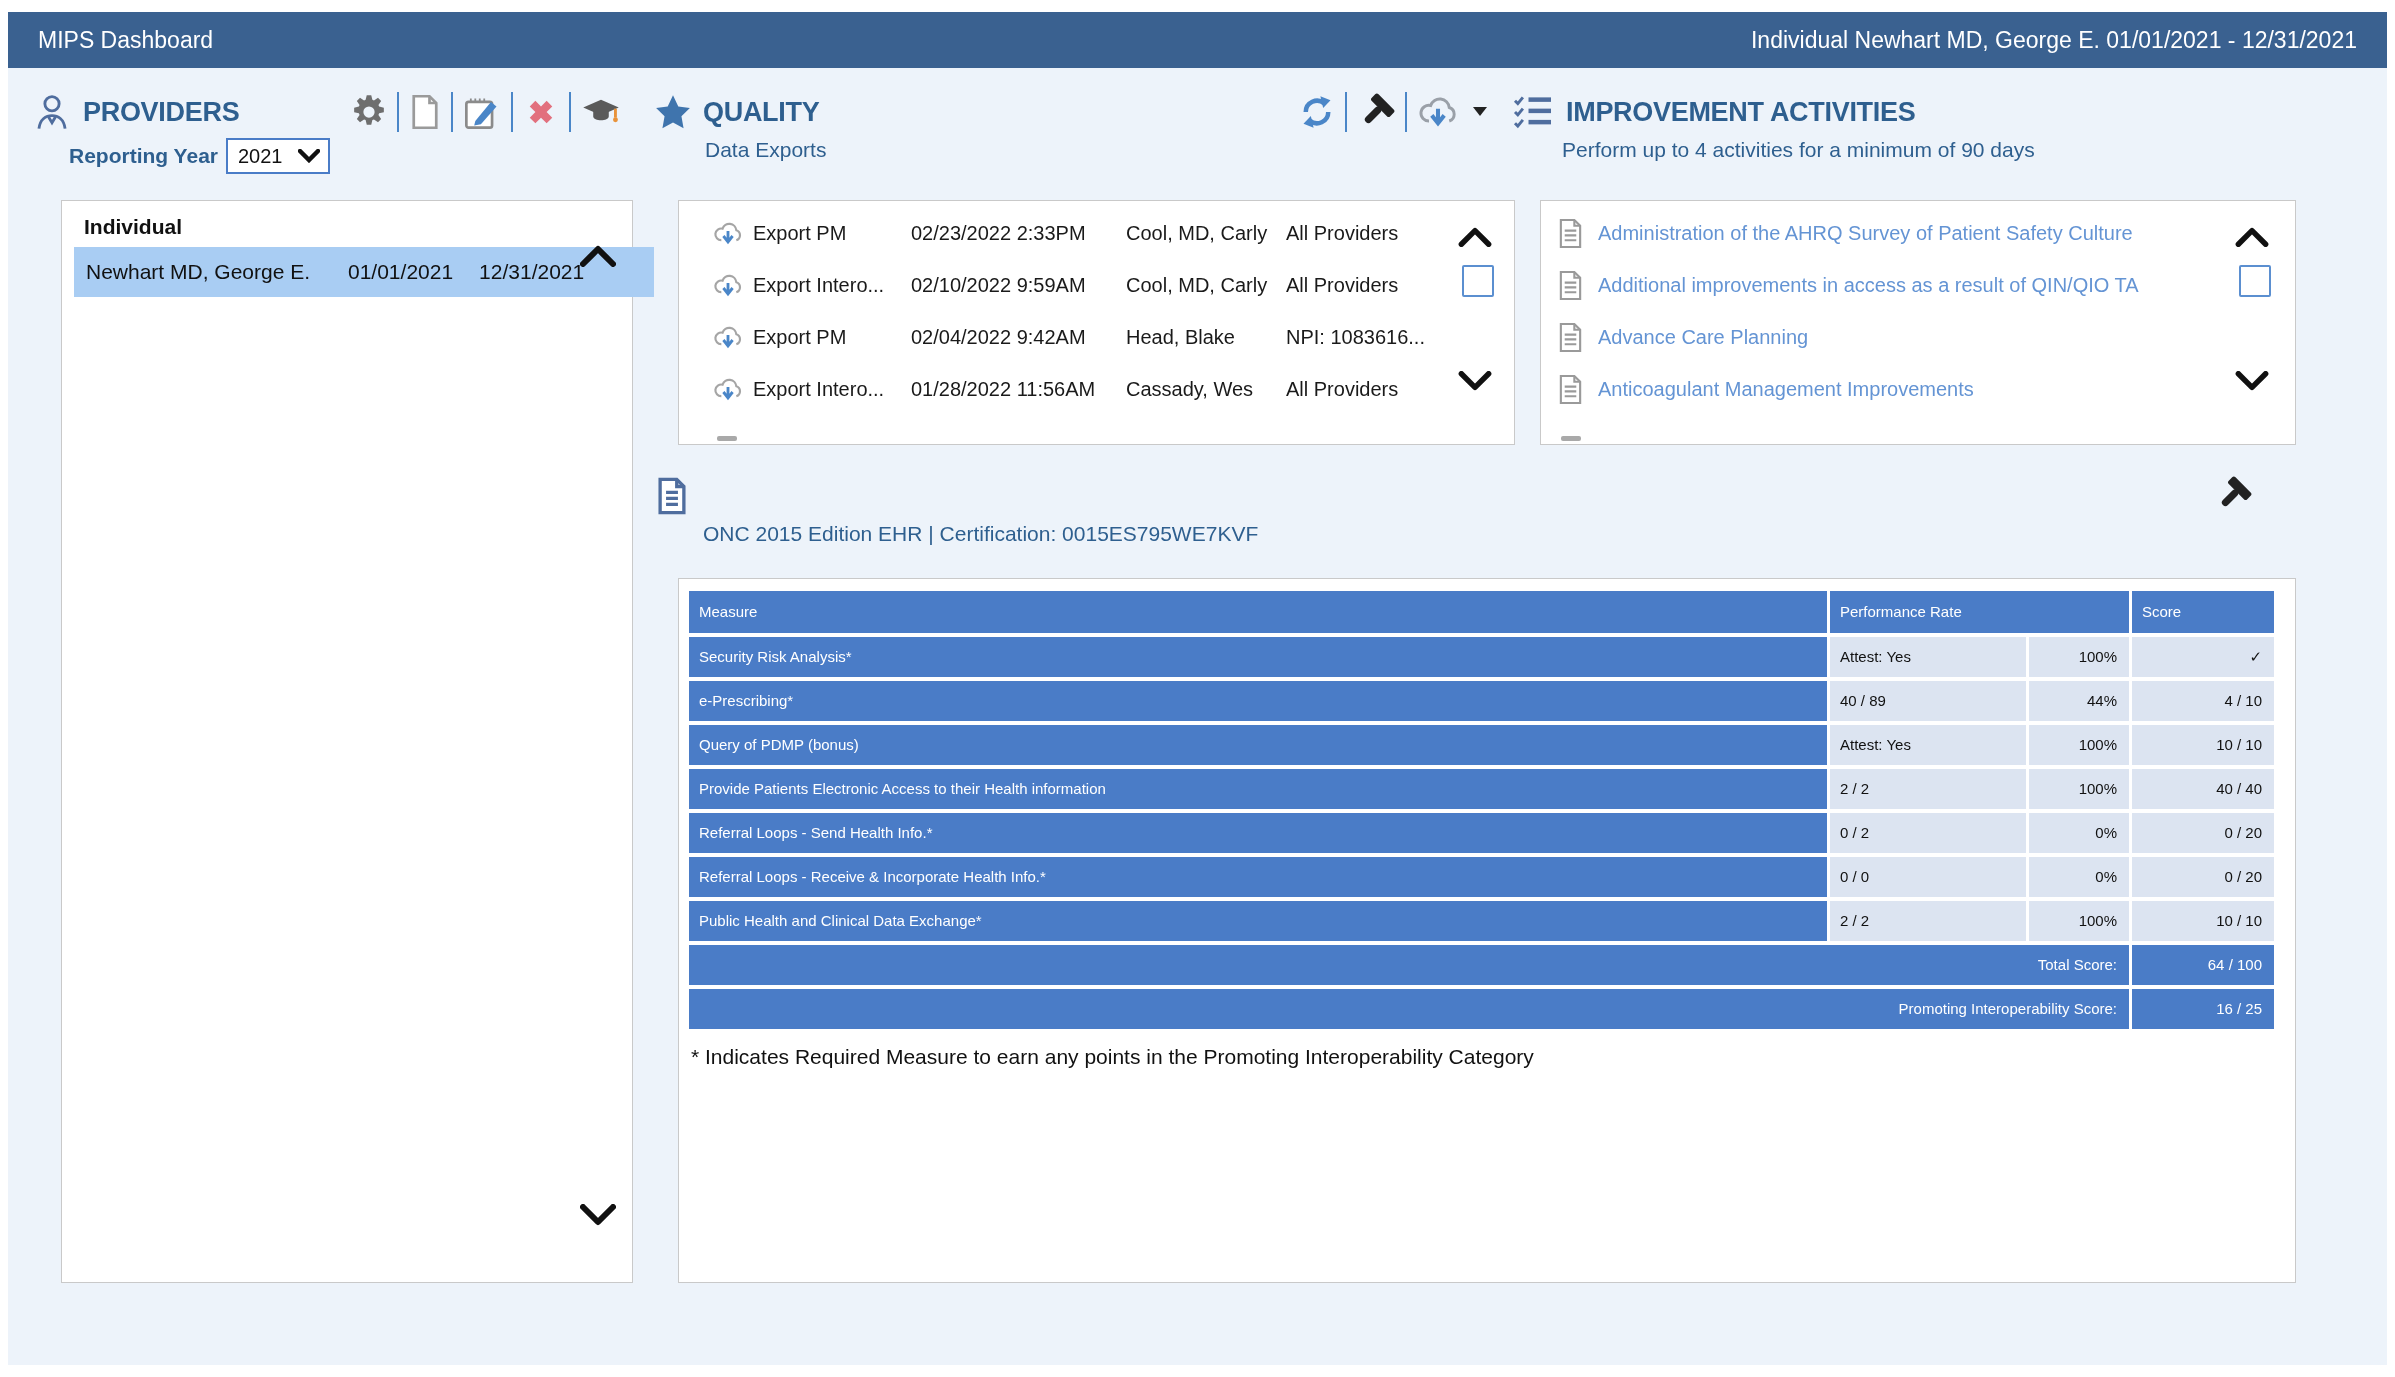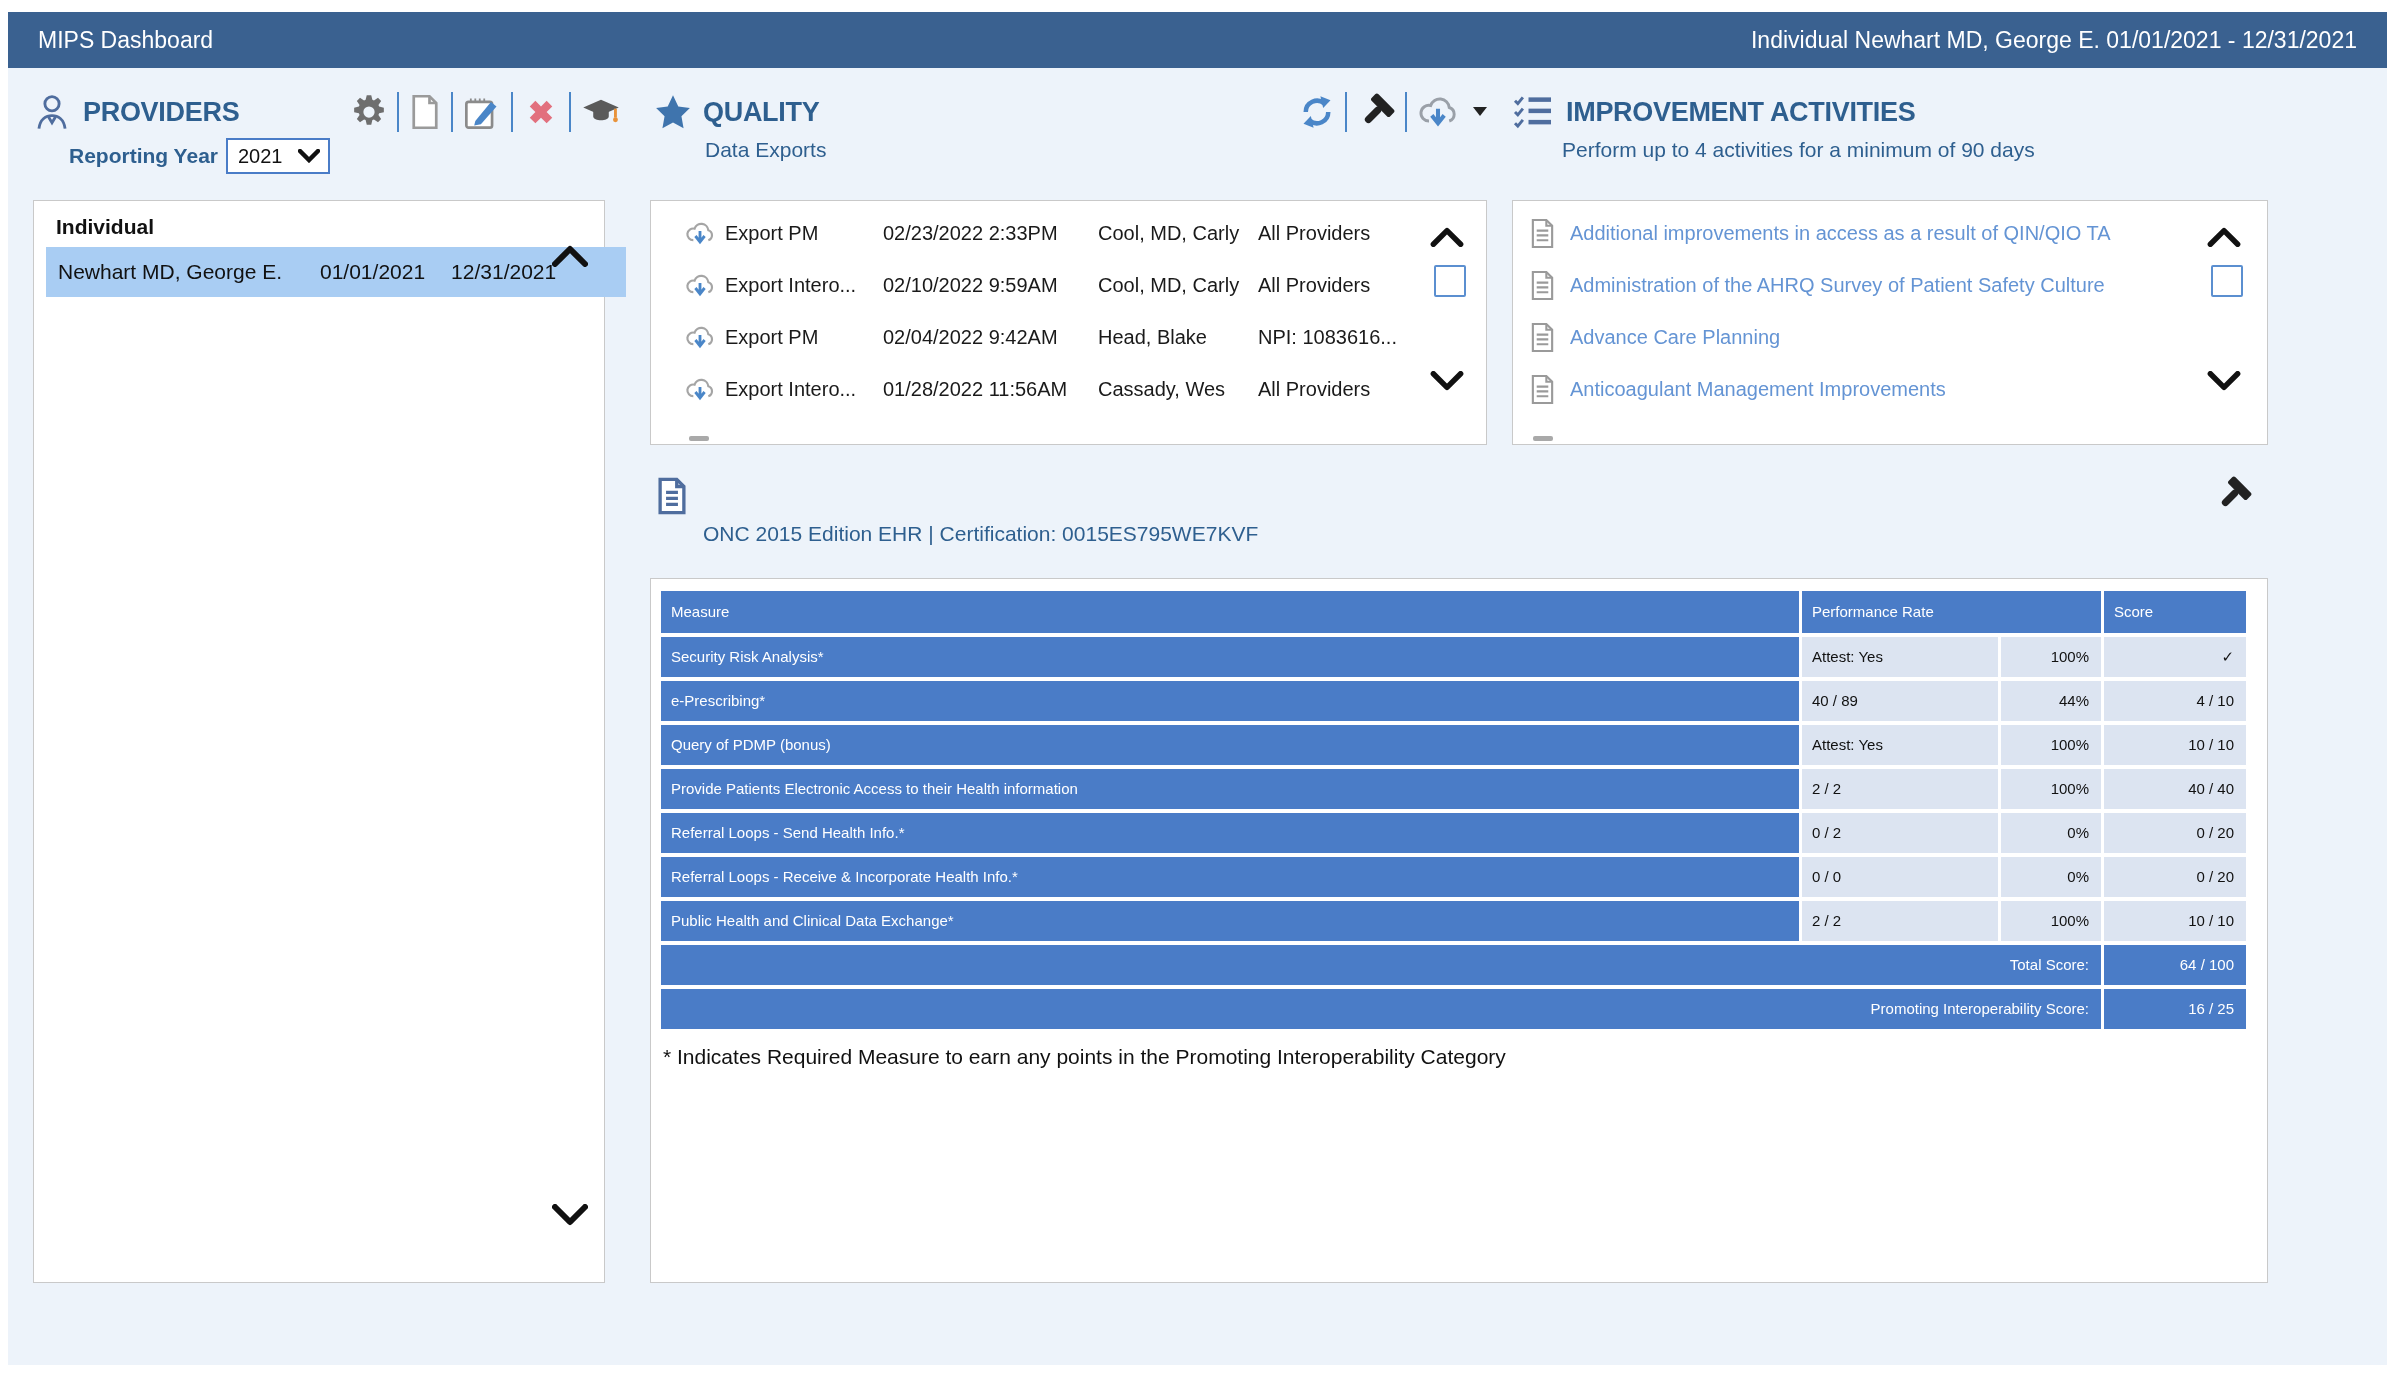--- a/index.html
+++ b/index.html
@@ -14,21 +14,21 @@
   
   .sec-head { position:absolute; }
   .sec-row1 { display:flex; align-items:center; height:52px; }
   .sec-title { color:#2e5f8f; font-size:27px; font-weight:bold; margin-left:12px; letter-spacing:-0.3px; }
   .sec-sub { color:#2e5f8f; font-size:21px; font-weight:normal; }
   .toolbar { margin-left:auto; display:flex; align-items:center; }
   .vdiv { width:2px; height:40px; background:#4a86c8; margin:0 10px; }
   .icon-btn { display:flex; align-items:center; justify-content:center; cursor:pointer; }
 
   
-  .panel { position:absolute; background:#ffffff; border:1px solid #c9c9c9; }
+  .panel { position:absolute; background:#ffffff; border:1px solid #c9c9c9;margin-left:28px; }
 
   
   .prov-group { font-size:21px; font-weight:bold; color:#111; margin:14px 0 8px 22px; }
   .prov-row { margin-left:12px; width:580px; height:50px; background:#a9cdf3; display:flex; align-items:center;
     padding:0 12px; font-size:21px; color:#111; }
   .prov-row .pname { width:262px; }
   .prov-row .pdate { margin-right:26px; }
 
   
   .year-wrap { display:flex; align-items:center; margin:0 0 0 36px; }
@@ -274,30 +274,30 @@
 </div>
 
 <div class="panel" style="left:1512px; top:200px; width:756px; height:245px; padding-top:6px;">
   <div class="ia-row">
     <span>
         <svg width="27" height="31" viewBox="0 0 28 32">
           <path d="M4 2h14l6 6v22H4z" fill="#fff" stroke="#9a9a9a" stroke-width="2.2"></path>
           <path d="M18 2v6h6M8 13h12M8 18h12M8 23h12" fill="none" stroke="#9a9a9a" stroke-width="2.2"></path>
         </svg>
       </span>
-    <span class="ia-link">Additional improvements in access as a result of QIN/QIO TA</span>
+    <span class="ia-link">Administration of the AHRQ Survey of Patient Safety Culture</span>
   </div>
   <div class="ia-row">
     <span>
         <svg width="27" height="31" viewBox="0 0 28 32">
           <path d="M4 2h14l6 6v22H4z" fill="#fff" stroke="#9a9a9a" stroke-width="2.2"></path>
           <path d="M18 2v6h6M8 13h12M8 18h12M8 23h12" fill="none" stroke="#9a9a9a" stroke-width="2.2"></path>
         </svg>
       </span>
-    <span class="ia-link">Administration of the AHRQ Survey of Patient Safety Culture</span>
+    <span class="ia-link">Additional improvements in access as a result of QIN/QIO TA</span>
   </div>
   <div class="ia-row">
     <span>
         <svg width="27" height="31" viewBox="0 0 28 32">
           <path d="M4 2h14l6 6v22H4z" fill="#fff" stroke="#9a9a9a" stroke-width="2.2"></path>
           <path d="M18 2v6h6M8 13h12M8 18h12M8 23h12" fill="none" stroke="#9a9a9a" stroke-width="2.2"></path>
         </svg>
       </span>
     <span class="ia-link">Advance Care Planning</span>
   </div>

